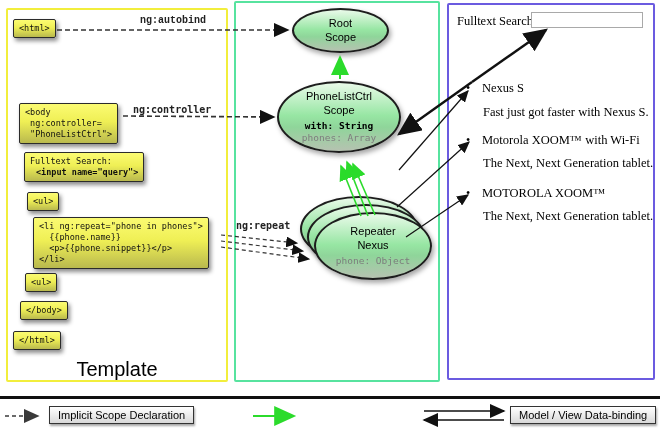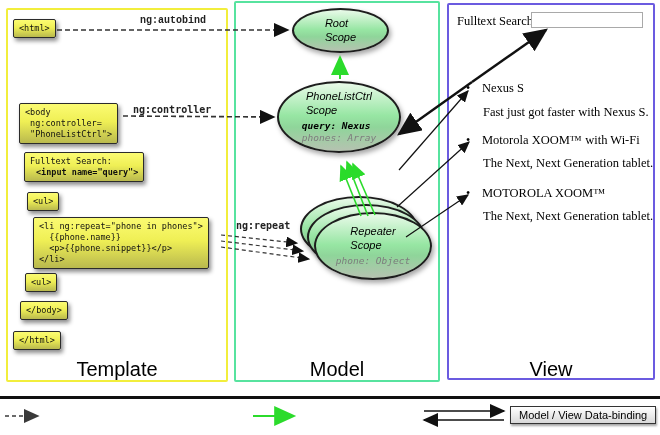--- a/index.html
+++ b/index.html
@@ -36,22 +36,21 @@
     font-weight:bold; font-size:10px; color:#222; white-space:nowrap;
   }
 
   
   .ellipse {
     position:absolute; z-index:2;
     border:2px solid #1d1d1d; border-radius:50%;
     background:linear-gradient(180deg,#e9fae9 0%,#97e6a3 48%,#8fd59a 65%,#b6c2b1 100%);
     box-shadow:2px 3px 5px rgba(0,0,0,0.35);
     display:flex; flex-direction:column; align-items:center; justify-content:center;
-    text-align:left;
-    font-style:italic;
+    text-align:center;
   }
   .ellipse .etitle { font-size:11px; line-height:1.2; color:#000; white-space:pre-line; }
   .eprops { font-family:"DejaVu Sans Mono", monospace; font-size:9.5px; line-height:1.25; margin-top:3px; }
   .prop-bold { font-weight:bold; color:#000; display:block; }
   .prop-gray { color:#7d7d7d; display:block; }
 
   .e-root  { left:292px; top:8px;  width:97px;  height:45px; }
   .e-ctrl  { left:277px; top:81px; width:124px; height:72px; }
   .e-rep-b2{ left:300px; top:196px; width:118px; height:66px; }
   .e-rep-b1{ left:307px; top:204px; width:118px; height:66px; }
@@ -80,22 +79,20 @@
 </head>
 <body>
 
 <div class="canvas">
 
   <div class="panel panel-template"></div>
   <div class="panel panel-model"></div>
   <div class="panel panel-view"></div>
 
   <div class="panel-label lbl-template">Template</div>
-  <div class="panel-label lbl-model">Model</div>
-  <div class="panel-label lbl-view">View</div>
 
   <div class="code-box" style="left:13px; top:19px;">&lt;html&gt;</div>
   <div class="code-box" style="left:19px; top:103px;">&lt;body
  ng:controller=
  "PhoneListCtrl"&gt;</div>
   <div class="code-box" style="left:24px; top:152px;"><span class="plain">Fulltext Search:</span><span class="bold">&lt;input name="query"&gt;</span></div>
   <div class="code-box" style="left:27px; top:192px;">&lt;ul&gt;</div>
   <div class="code-box" style="left:33px; top:217px;">&lt;li ng:repeat="phone in phones"&gt;
   {{phone.name}}
   &lt;p&gt;{{phone.snippet}}&lt;/p&gt;
@@ -110,48 +107,49 @@
 
   <div class="ellipse e-root">
     <div class="etitle">Root
 Scope</div>
   </div>
 
   <div class="ellipse e-ctrl">
     <div class="etitle">PhoneListCtrl
 Scope</div>
     <div class="eprops">
-      <span class="prop-bold">query: Nexus</span>
+      <span class="prop-bold">with: String</span>
       <span class="prop-gray">phones: Array</span>
     </div>
   </div>
 
   <div class="ellipse e-rep-b2"></div>
   <div class="ellipse e-rep-b1"></div>
   <div class="ellipse e-rep">
     <div class="etitle">Repeater
-Scope</div>
+Nexus</div>
     <div class="eprops">
       <span class="prop-gray">phone: Object</span>
     </div>
   </div>
 
   <div class="view-search-label">Fulltext Search:</div>
   <input class="view-search-input" type="text" value="" style="">
 
   <div class="v-item-title" style="top:81px;"><span class="dot">•</span><span>Nexus S</span></div>
   <div class="v-item-desc" style="top:105px;">Fast just got faster with Nexus S.</div>
 
   <div class="v-item-title" style="top:133px;"><span class="dot">•</span><span>Motorola XOOM™ with Wi-Fi</span></div>
   <div class="v-item-desc" style="top:156px;">The Next, Next Generation tablet.</div>
 
   <div class="v-item-title" style="top:186px;"><span class="dot">•</span><span>MOTOROLA XOOM™</span></div>
   <div class="v-item-desc" style="top:209px;">The Next, Next Generation tablet.</div>
 
   <div class="legend-sep"></div>
+  <div class="legend-box lg1">Implicit Scope Declaration</div>
   <div class="legend-box lg3">Model / View Data-binding</div>
 
   <svg class="overlay">
     <defs>
       <marker id="mb" markerWidth="11" markerHeight="9" refX="9" refY="4.5" orient="auto">
         <path d="M0,0 L10,4.5 L0,9 z" fill="#111"></path>
       </marker>
       <marker id="mg" markerWidth="11" markerHeight="9" refX="9" refY="4.5" orient="auto">
         <path d="M0,0 L10,4.5 L0,9 z" fill="#2bdb2b"></path>
       </marker>

